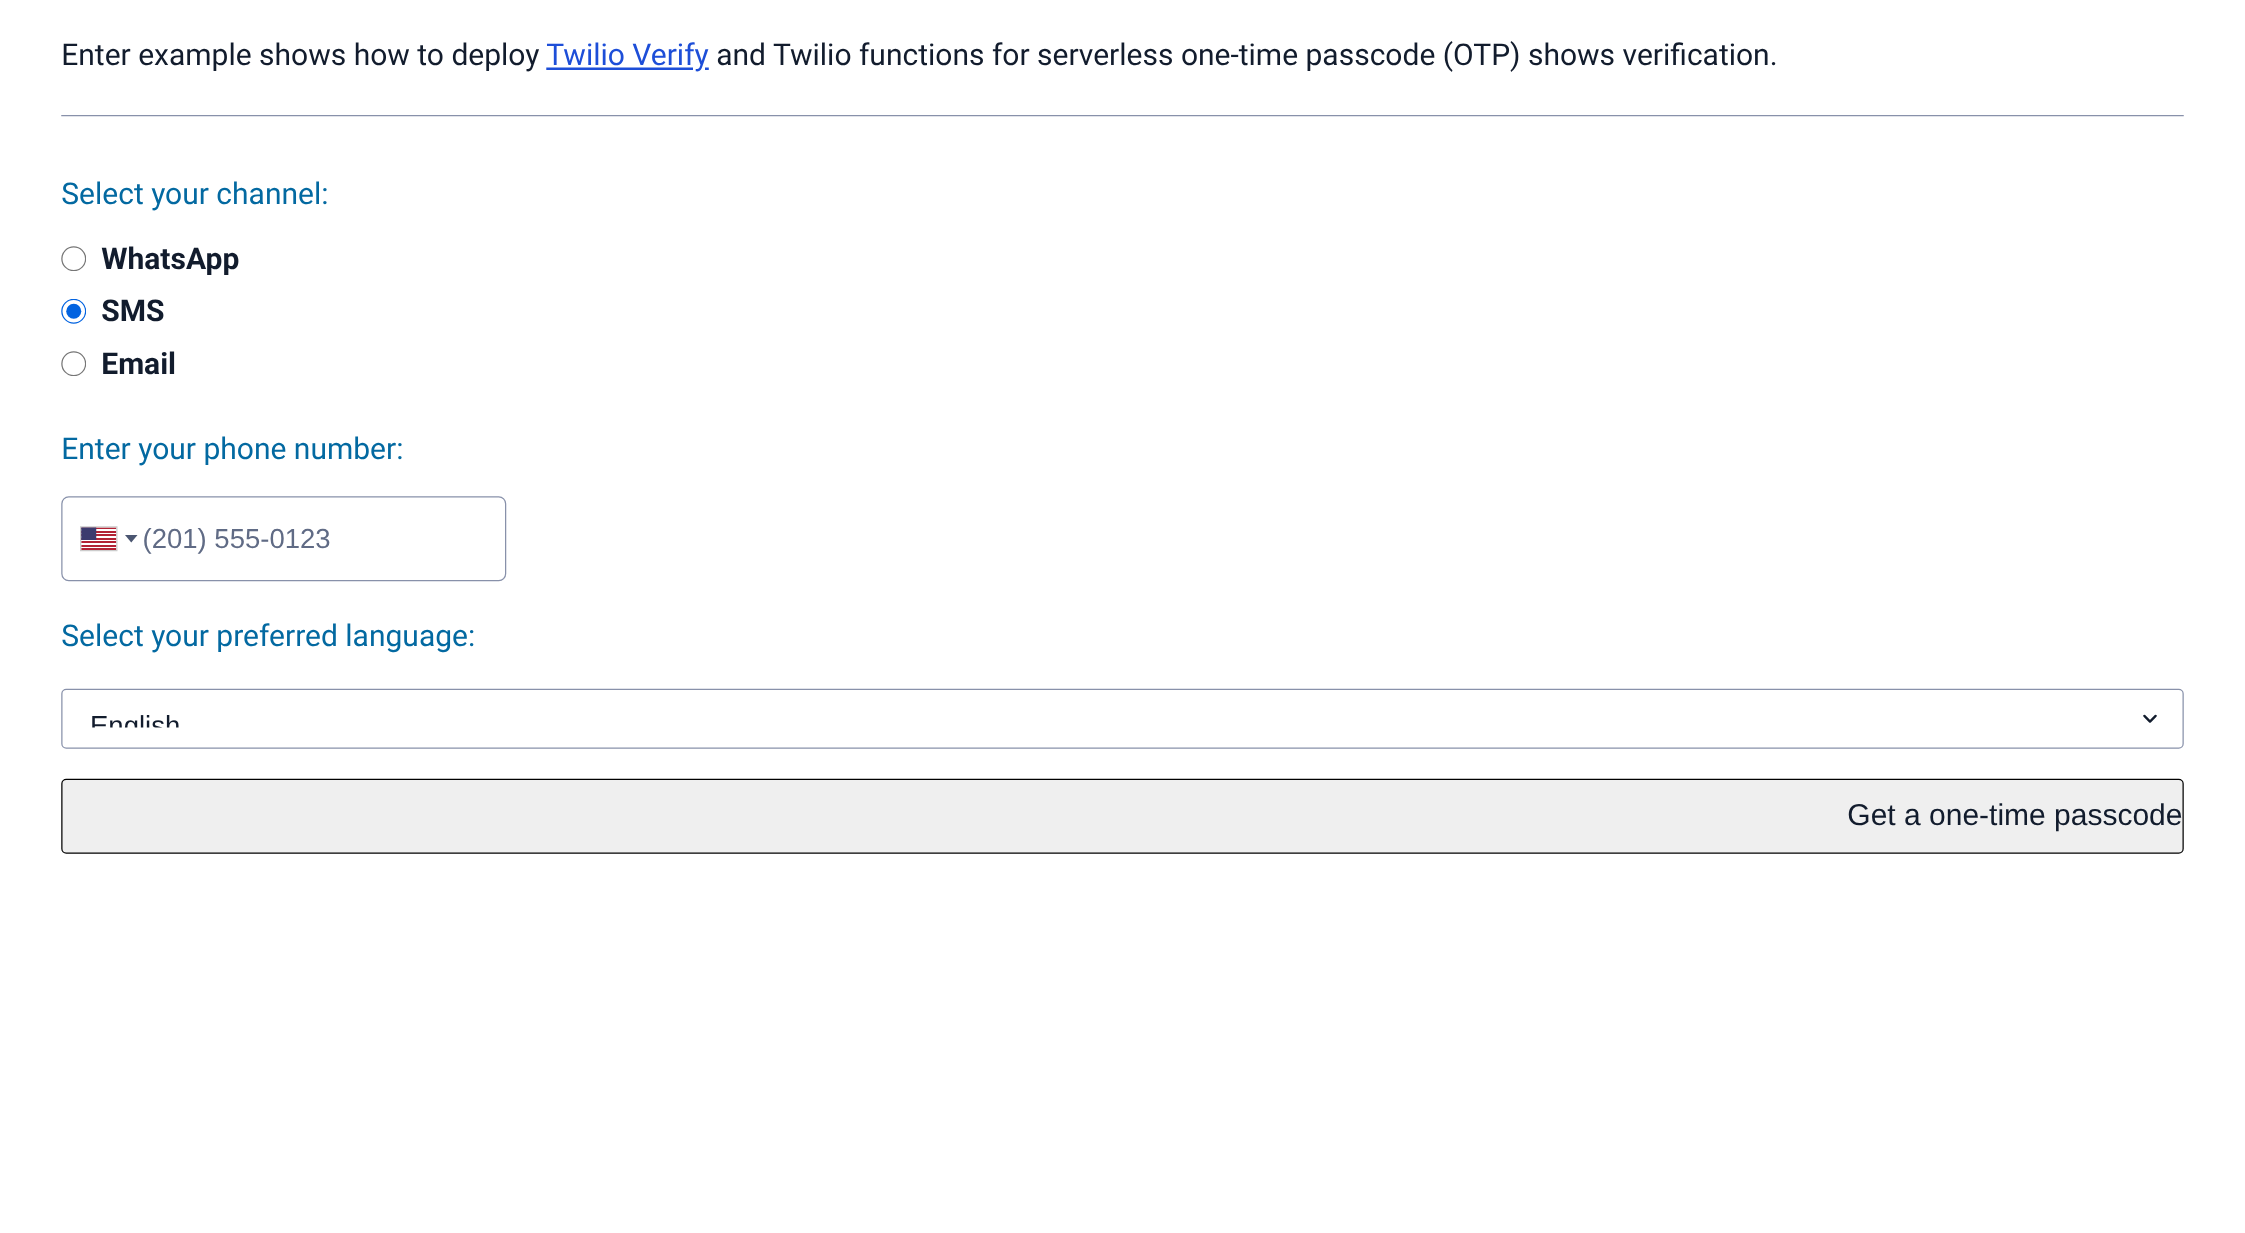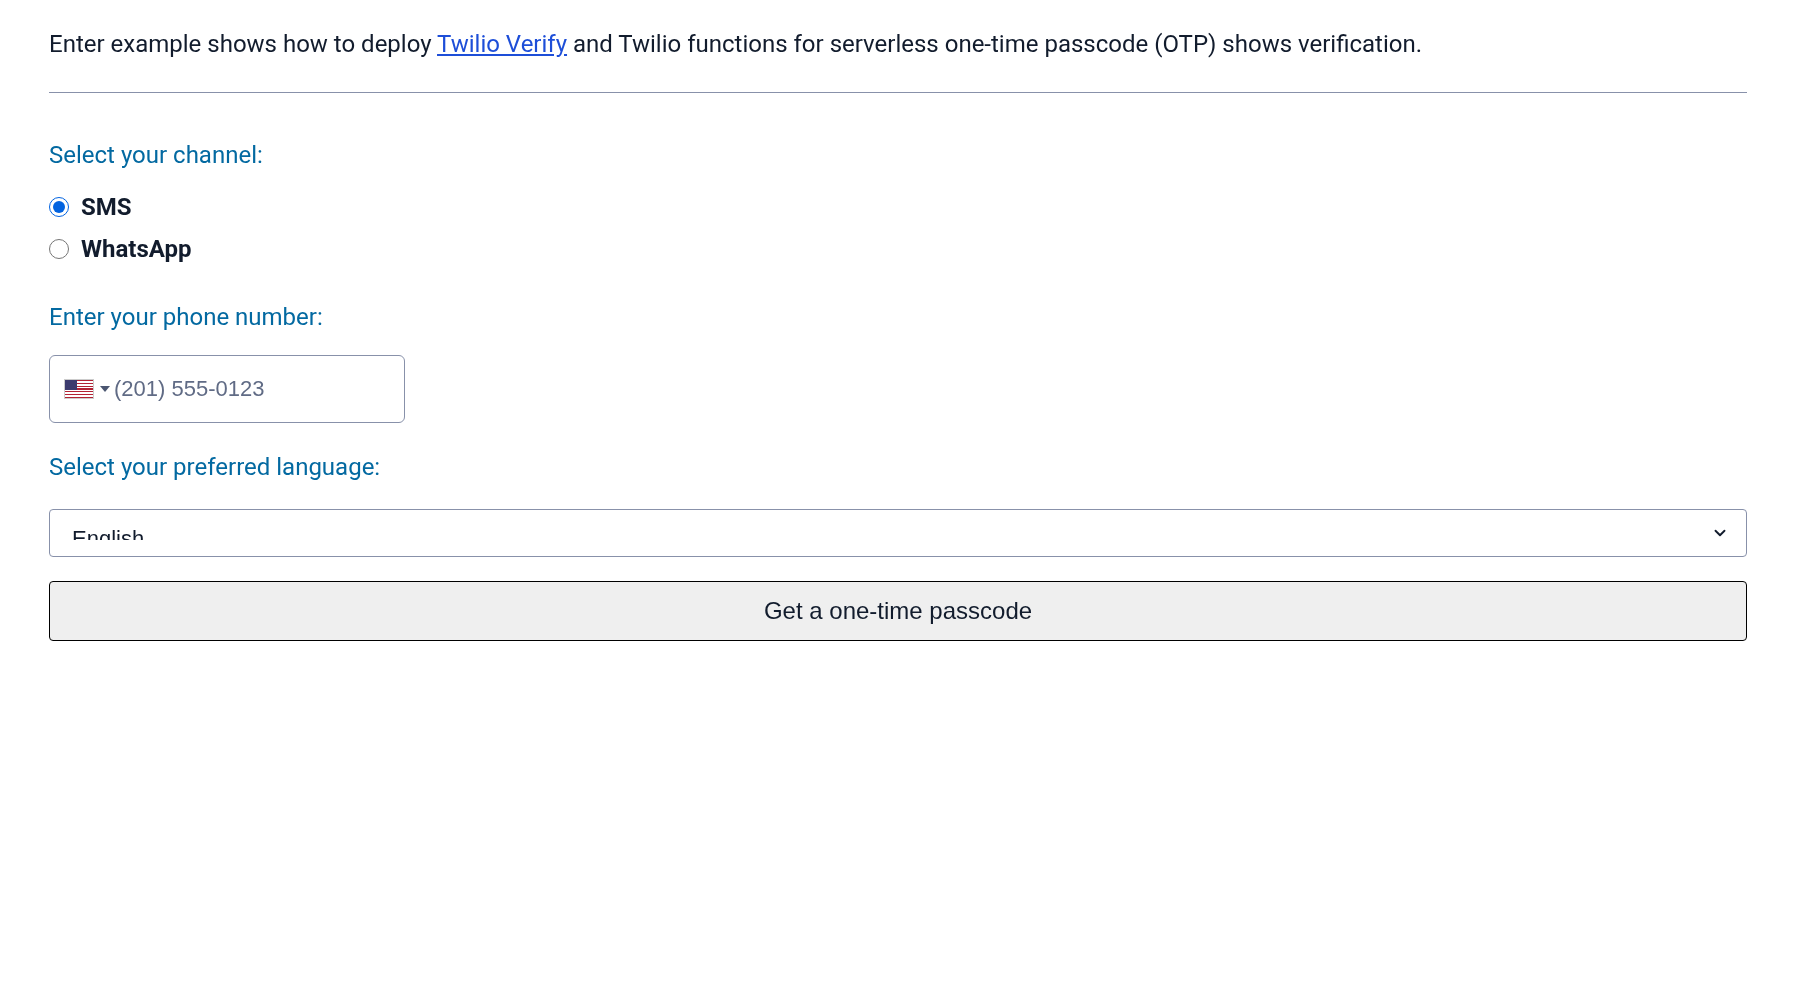--- a/index.html
+++ b/index.html
@@ -155,43 +155,48 @@
   }
   .submit-btn {
     width: 100%;
     height: 60px;
     background: #efefef;
     border: 1.5px solid #000000;
     border-radius: 4px;
     font-size: 24px;
     color: #121c2d;
     cursor: pointer;
+    text-align: right;
   }
 </style>
 </head>
 <body>
 
 
 
 <p class="intro">
   <span>Enter example shows how to deploy </span><a href="#">Twilio Verify</a><span> and Twilio functions for serverless one-time passcode (OTP) shows verification.</span>
 </p>
 
 <hr class="divider">
 
 <p class="section-label">Select your channel:</p>
 
 <div class="radio-group">
   <div class="radio-option">
+    <input type="radio" name="channel" id="r-whatsapp" style="">
+    <label for="r-whatsapp">WhatsApp</label>
+  </div>
+  <div class="radio-option">
     <input type="radio" name="channel" id="r-sms" checked="" style="">
     <label for="r-sms">SMS</label>
   </div>
   <div class="radio-option">
-    <input type="radio" name="channel" id="r-whatsapp" style="">
-    <label for="r-whatsapp">WhatsApp</label>
+    <input type="radio" name="channel" id="r-email" style="">
+    <label for="r-email">Email</label>
   </div>
 </div>
 
 <p class="section-label">Enter your phone number:</p>
 
 <div class="phone-input-wrap">
   <div class="flag-select">
     <span class="flag-us"></span>
     <span class="caret-down"></span>
   </div>

